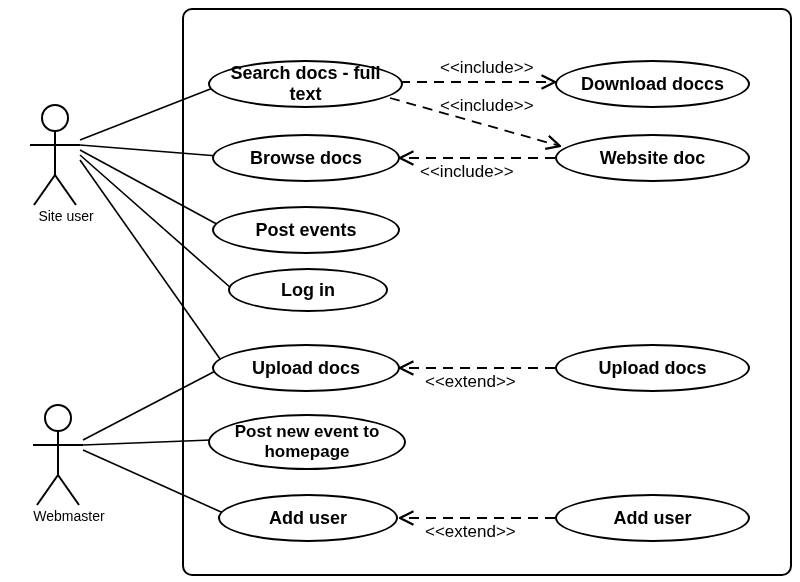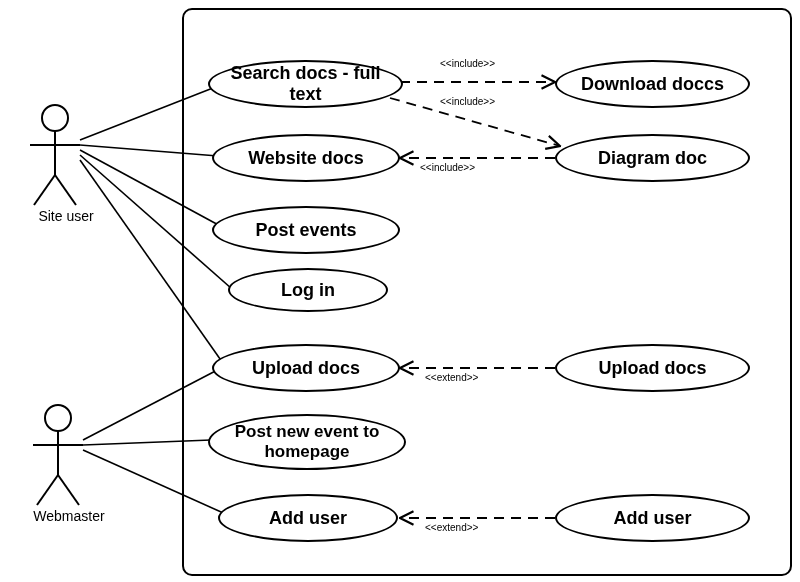--- a/index.html
+++ b/index.html
@@ -46,21 +46,21 @@
     padding: 0 6px;
   }
   .actor-label {
     position: absolute;
     text-align: center;
     font-size: 14px;
     margin-left: 6px;
   }
   .rel-label {
     position: absolute;
-    font-size: 10px;
+    font-size: 17px;
     white-space: nowrap;
     background: transparent;
   }
   svg { position: absolute; left: 0; top: 0; }
 </style>
 </head>
 <body>
 
 <div class="stage">
 
@@ -116,35 +116,35 @@
 
       <line x1="555" y1="518" x2="400" y2="518" marker-end="url(#arrow)"></line>
     </g>
   </svg>
 
   <div class="actor-label" style="left:20px; top:208px; width:80px;">Site user</div>
   <div class="actor-label" style="left:18px; top:508px; width:90px;">Webmaster</div>
 
   <div class="usecase" style="left:208px; top:60px; width:195px; height:48px;">Search docs - full text</div>
 
-  <div class="usecase" style="left:212px; top:134px; width:188px; height:48px;">Website docs</div>
+  <div class="usecase" style="left:212px; top:134px; width:188px; height:48px;">Browse docs</div>
 
   <div class="usecase" style="left:212px; top:206px; width:188px; height:48px;">Post events</div>
 
   <div class="usecase" style="left:228px; top:268px; width:160px; height:44px;text-align:center;">Log in</div>
 
   <div class="usecase" style="left:212px; top:344px; width:188px; height:48px;">Upload docs</div>
 
   <div class="usecase" style="left:208px; top:414px; width:198px; height:56px; font-size:17px;">Post new event to homepage</div>
 
   <div class="usecase" style="left:218px; top:494px; width:180px; height:48px;">Add user</div>
 
   <div class="usecase" style="left:555px; top:60px; width:195px; height:48px;">Download doccs</div>
 
-  <div class="usecase" style="left:555px; top:134px; width:195px; height:48px;">Diagram doc</div>
+  <div class="usecase" style="left:555px; top:134px; width:195px; height:48px;">Website doc</div>
 
   <div class="usecase" style="left:555px; top:344px; width:195px; height:48px;">Upload docs</div>
 
   <div class="usecase" style="left:555px; top:494px; width:195px; height:48px;">Add user</div>
 
   <div class="rel-label" style="left:440px; top:58px;">&lt;&lt;include&gt;&gt;</div>
   <div class="rel-label" style="left:440px; top:96px;">&lt;&lt;include&gt;&gt;</div>
   <div class="rel-label" style="left:420px; top:162px;">&lt;&lt;include&gt;&gt;</div>
   <div class="rel-label" style="left:425px; top:372px;">&lt;&lt;extend&gt;&gt;</div>
   <div class="rel-label" style="left:425px; top:522px;">&lt;&lt;extend&gt;&gt;</div>

